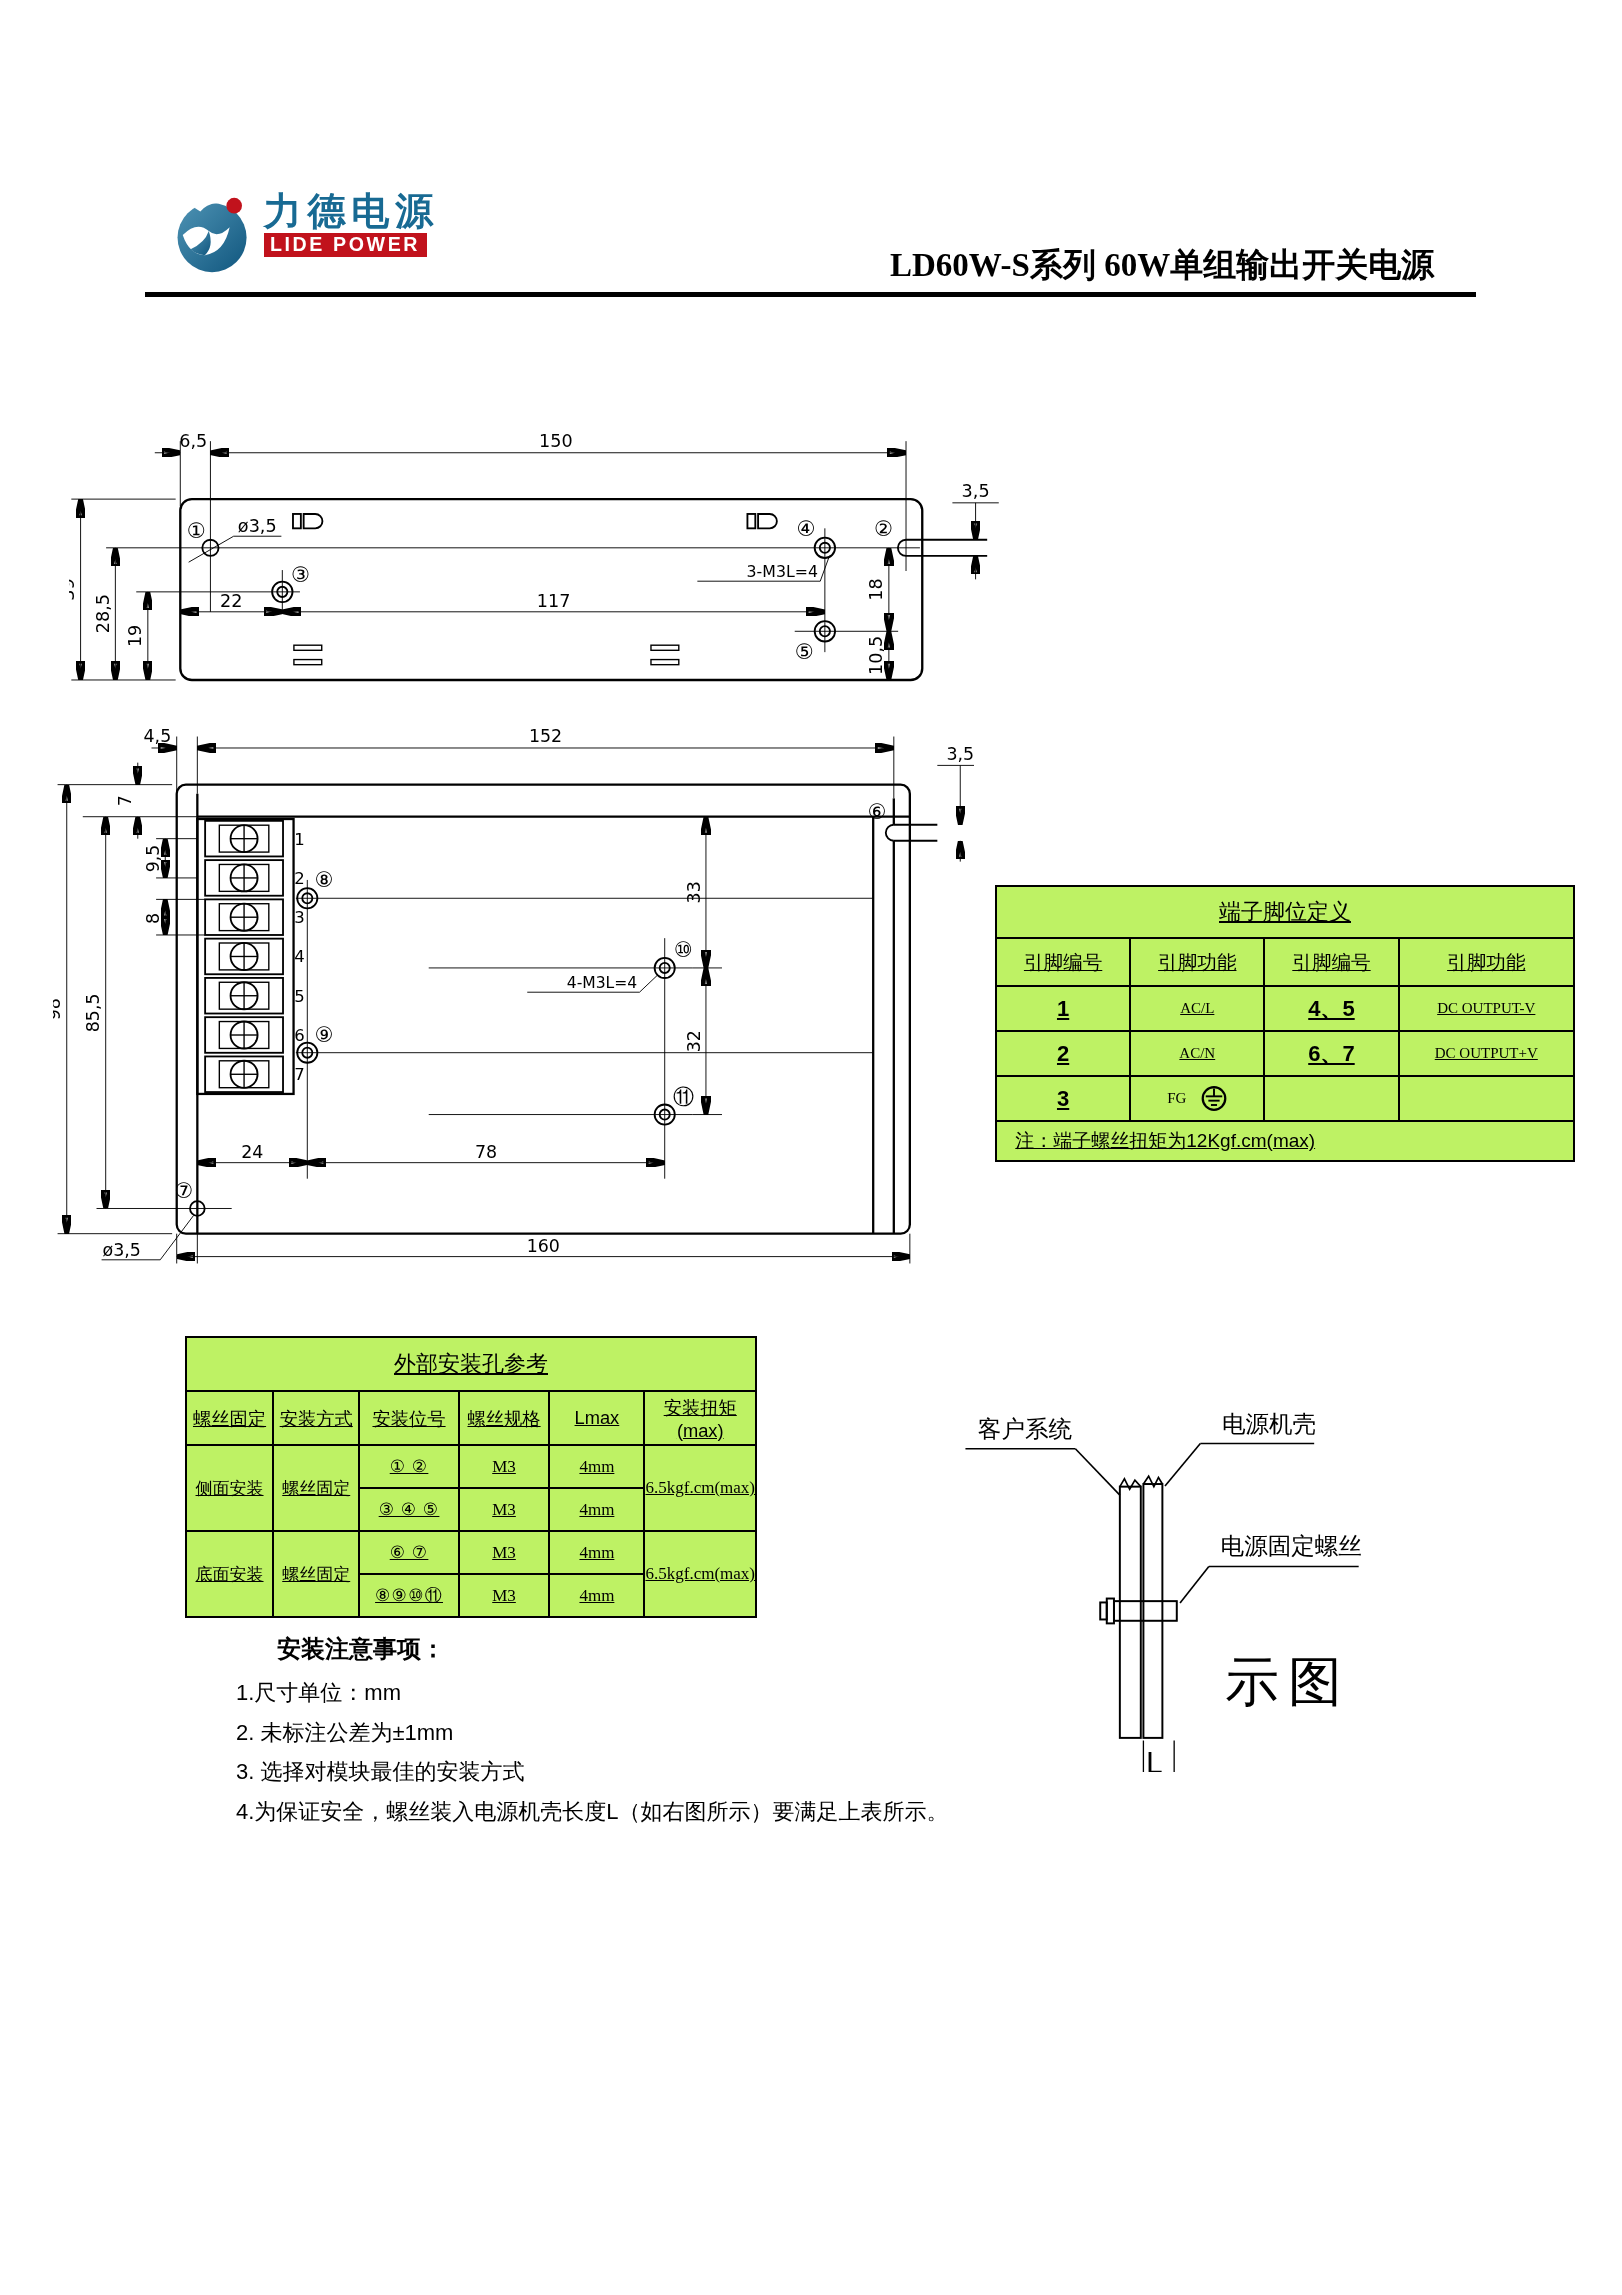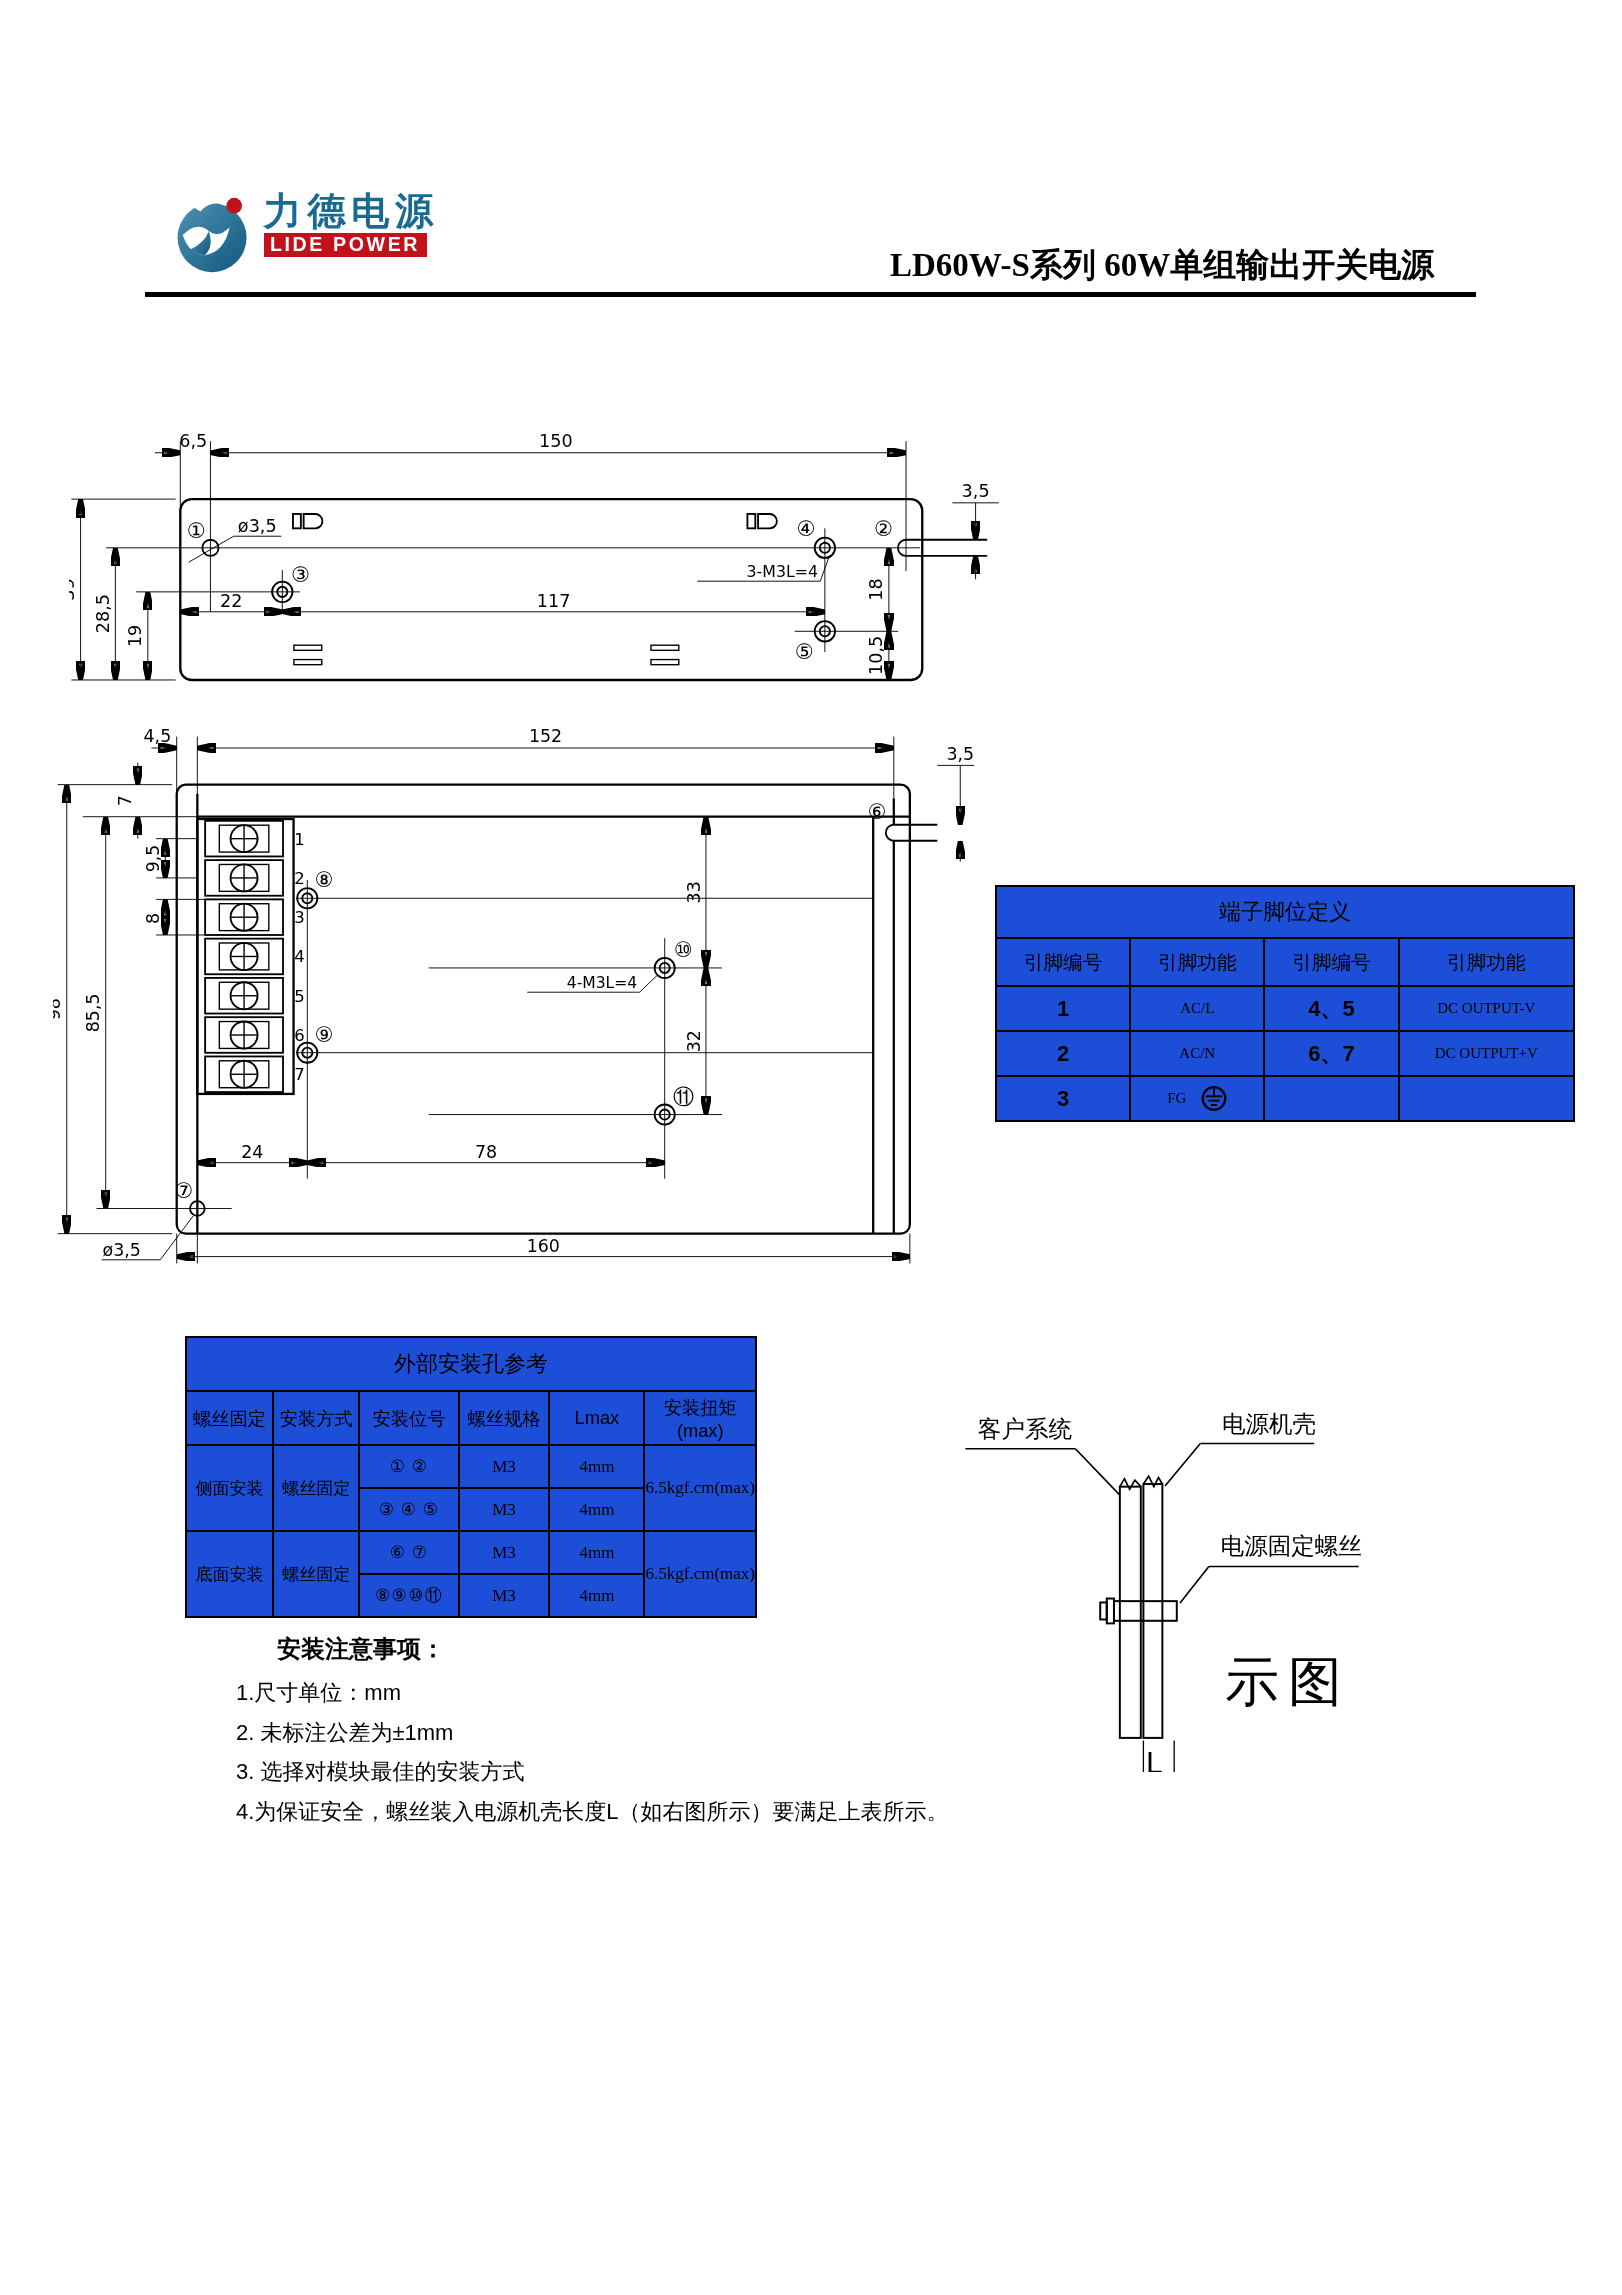--- a/index.html
+++ b/index.html
@@ -23,21 +23,21 @@
   .ln line,.ln rect,.ln path,.ln circle,.ln polyline{stroke:#000;fill:none;}
   .w5{stroke-width:.5px;} .w4{stroke-width:.4px;} .w3{stroke-width:.3px;} .w2{stroke-width:.2px;}
   .t38{font-size:3.8px;} .t34{font-size:3.4px;} .t46{font-size:4.6px;} .t36{font-size:3.6px;}
   .mid{text-anchor:middle;} .end{text-anchor:end;}
 
   
   .p3{stroke-width:3px;} .p25{stroke-width:2.5px;} .p2{stroke-width:2px;}
   .f36{font-size:36px;} .f44{font-size:44px;} .f82{font-size:82px;letter-spacing:14px;}
 
   
-  table{border-collapse:collapse;background:#1d4ed8;}
+  table{border-collapse:collapse;background:#bef264;text-decoration:underline;}
   .dtable{border:2.6px solid #000;}
   .dtable td{border:2px solid #000;text-align:center;vertical-align:middle;padding:0;}
   .t1{left:995px;top:885px;width:580px;}
   .t1 .title td{height:50px;font-size:22px;}
   .t1 .head td{height:46px;font-size:19.6px;}
   .t1 .data td{height:43px;}
   .t1 .pinnum{font-size:22px;font-weight:bold;}
   .t1 .pinfun{font-size:15px;font-family:"Liberation Serif",serif;border-radius:22px;}
   .t1 .note td{height:38px;font-size:19px;text-align:left;padding-left:18.3px;}
   .t2{left:185px;top:1336px;width:572px;}
@@ -351,20 +351,23 @@
             <line x1="15" y1="5" x2="15" y2="14" stroke="#000" stroke-width="2.2"></line>
             <line x1="5.5" y1="14" x2="24.5" y2="14" stroke="#000" stroke-width="2.2"></line>
             <line x1="8.5" y1="19" x2="21.5" y2="19" stroke="#000" stroke-width="2.2"></line>
             <line x1="11.5" y1="24" x2="18.5" y2="24" stroke="#000" stroke-width="2.2"></line>
           </svg>
         </span>
       </td>
       <td class="pinnum"></td>
       <td class="pinfun"></td>
     </tr>
+    <tr class="note">
+          <td colspan="4">注：端子螺丝扭矩为12Kgf.cm(max)</td>
+        </tr>
   </tbody>
     </table>
 
   <table class="abs dtable t2">
     <tbody>
         <tr class="title">
           <td colspan="6">外部安装孔参考</td>
         </tr>
     <tr class="head">
       <td style="width:107px">螺丝固定</td>

